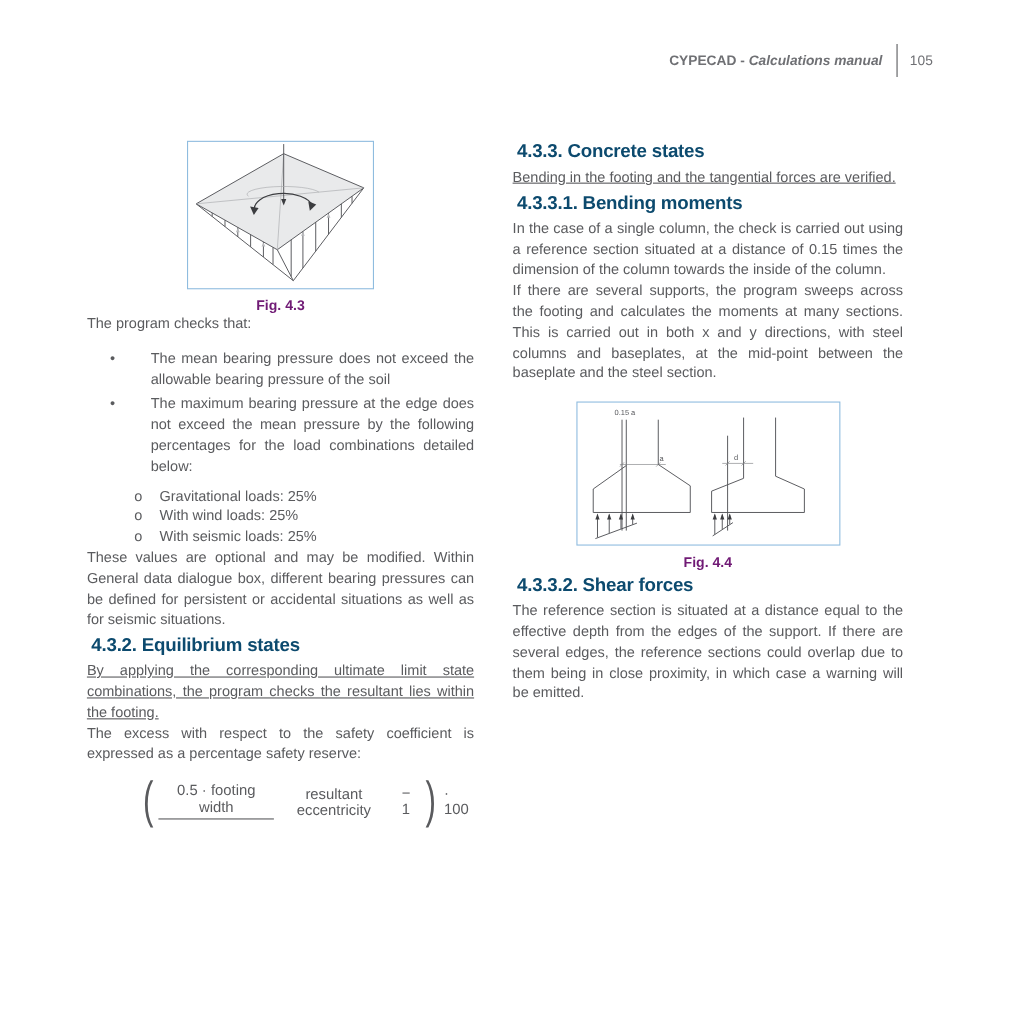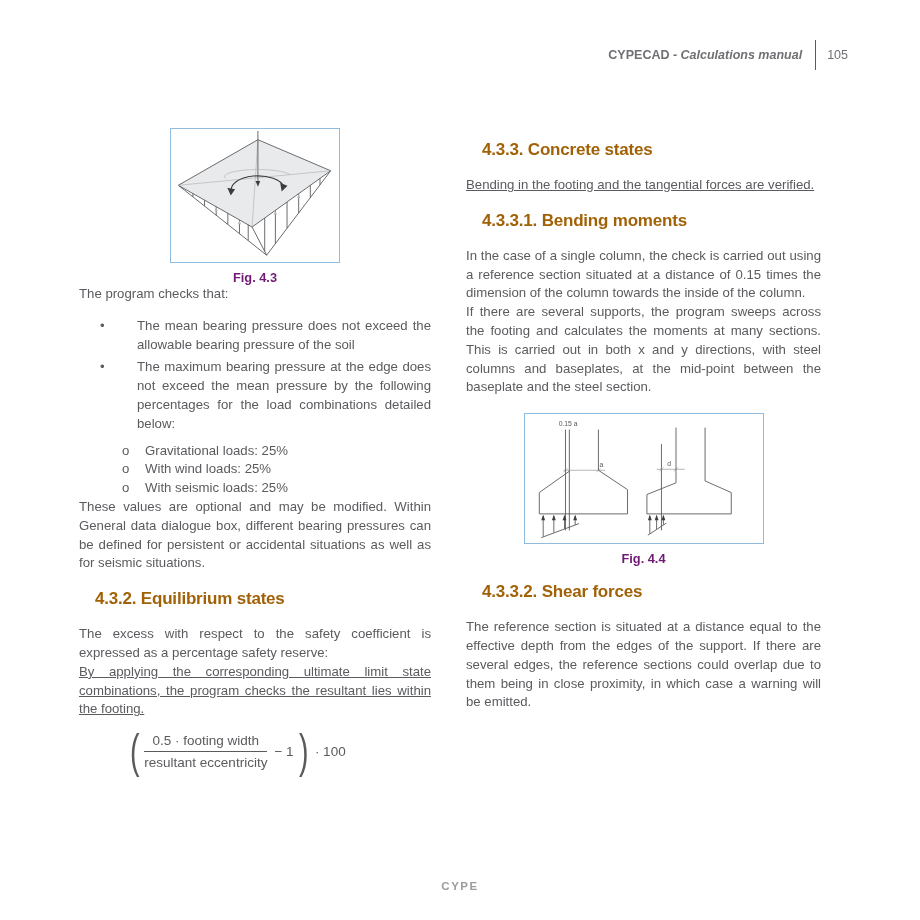--- a/index.html
+++ b/index.html
@@ -14,21 +14,21 @@
   .hdr-divider{width:1px;height:30px;background:#5a5b5e;margin:0 11px 0 13px;}
   .hdr-num{font-size:12.5px;color:#6f7074;}
   
   .footer{position:absolute;left:0;bottom:26px;width:100%;text-align:center;}
   .footer span{font-size:11.5px;font-weight:bold;letter-spacing:1.5px;color:#9b9c9f;}
   
   .col-left{position:absolute;left:79px;top:128px;width:352px;}
   .col-right{position:absolute;left:466px;top:124px;width:355px;}
   
   p.body{font-size:13.2px;line-height:18.8px;text-align:justify;margin:0;color:#5a5b5e;}
-  h2.sec{font-size:17px;font-weight:bold;color:#a16207;letter-spacing:-0.2px;margin:16px;line-height:20px;}
+  h2.sec{font-size:17px;font-weight:bold;color:#0c4a6e;letter-spacing:-0.2px;margin:4px;line-height:20px;}
   .bullet-row{display:flex;font-size:13.2px;line-height:18.8px;color:#5a5b5e;}
   .bullet-row .mk{flex:0 0 22px;margin-left:21px;}
   .bullet-row .tx{flex:1;text-align:justify;margin-left:15px;}
   .sub-row{display:flex;font-size:13.2px;line-height:18.8px;color:#5a5b5e;}
   .sub-row .mk{flex:0 0 23px;margin-left:43px;}
   .sub-row .tx{flex:1;}
   
   .mt4{margin-top:4px;}  .mt8{margin-top:8px;}  .mt10{margin-top:10px;text-decoration:underline;}
   .mt11{margin-top:11px;} .mt12{margin-top:12px;} .mt13{margin-top:13px;}
   .mt14{margin-top:14px;} .mt18{margin-top:18px;}
@@ -41,21 +41,21 @@
   svg .ln{stroke:#55565a;stroke-width:0.9;fill:none;}
   svg .lt{stroke:#a9aaad;stroke-width:0.6;fill:none;}
   svg .dim{stroke:#808184;stroke-width:0.6;fill:none;}
   svg .fillg{fill:#e9eaeb;stroke:#55565a;stroke-width:0.9;}
   svg .arr{fill:#3c3d40;}
   svg .arrlight{fill:#b9babd;}
   svg text{font-family:"Liberation Sans","DejaVu Sans",sans-serif;font-size:7px;fill:#55565a;}
   
   .formula{display:flex;align-items:center;margin:12px 0 0 48px;font-size:13.5px;color:#5a5b5e;}
   .formula .paren{font-size:46px;font-weight:400;line-height:0.9;transform:scaleX(0.62);color:#5a5b5e;}
-  .formula .frac{display:inline-flex;flex-direction:column;text-align:center;margin:0 2px;}
+  .formula .frac{display:inline-flex;flex-direction:row;text-align:center;margin:0 2px;}
   .formula .num{padding:0 5px 3px;border-bottom:1.3px solid #5a5b5e;}
   .formula .den{padding-top:3px;}
   .formula .tin{margin:0 2px 0 5px;}
   .formula .tout{margin-left:4px;}
 </style>
 </head>
 <body>
 
 <div class="page">
 
@@ -128,22 +128,22 @@
       <span class="tx">With wind loads: 25%</span>
     </div>
     <div class="sub-row">
       <span class="mk">o</span>
       <span class="tx">With seismic loads: 25%</span>
     </div>
 
     <p class="body mt14">These values are optional and may be modified. Within General data dialogue box, different bearing pressures can be defined for persistent or accidental situations as well as for seismic situations.</p>
 
     <h2 class="sec mt34">4.3.2. Equilibrium states</h2>
+    <p class="body mt10">By applying the corresponding ultimate limit state combinations, the program checks the resultant lies within the footing.</p>
     <p class="body mt12">The excess with respect to the safety coefficient is expressed as a percentage safety reserve:</p>
-    <p class="body mt10">By applying the corresponding ultimate limit state combinations, the program checks the resultant lies within the footing.</p>
 
     <div class="formula">
       <span class="paren">(</span>
       <span class="frac">
         <span class="num">0.5 · footing width</span>
         <span class="den">resultant eccentricity</span>
       </span>
       <span class="tin">− 1</span>
       <span class="paren">)</span>
       <span class="tout">· 100</span>
@@ -199,17 +199,14 @@
         <polygon class="arr" points="138,108.5 142,108.5 140,103"></polygon>
         <line class="ln" x1="124" y1="124" x2="143" y2="111.5"></line>
       </svg>
     </div>
     <div class="figcap">Fig. 4.4</div>
 
     <h2 class="sec mt18">4.3.3.2. Shear forces</h2>
     <p class="body mt11">The reference section is situated at a distance equal to the effective depth from the edges of the support. If there are several edges, the reference sections could overlap due to them being in close proximity, in which case a warning will be emitted.</p>
   </div>
 
-  <div class="footer">
-    <span>CYPE</span>
-  </div>
 
 </div>
 
 </body></html>

